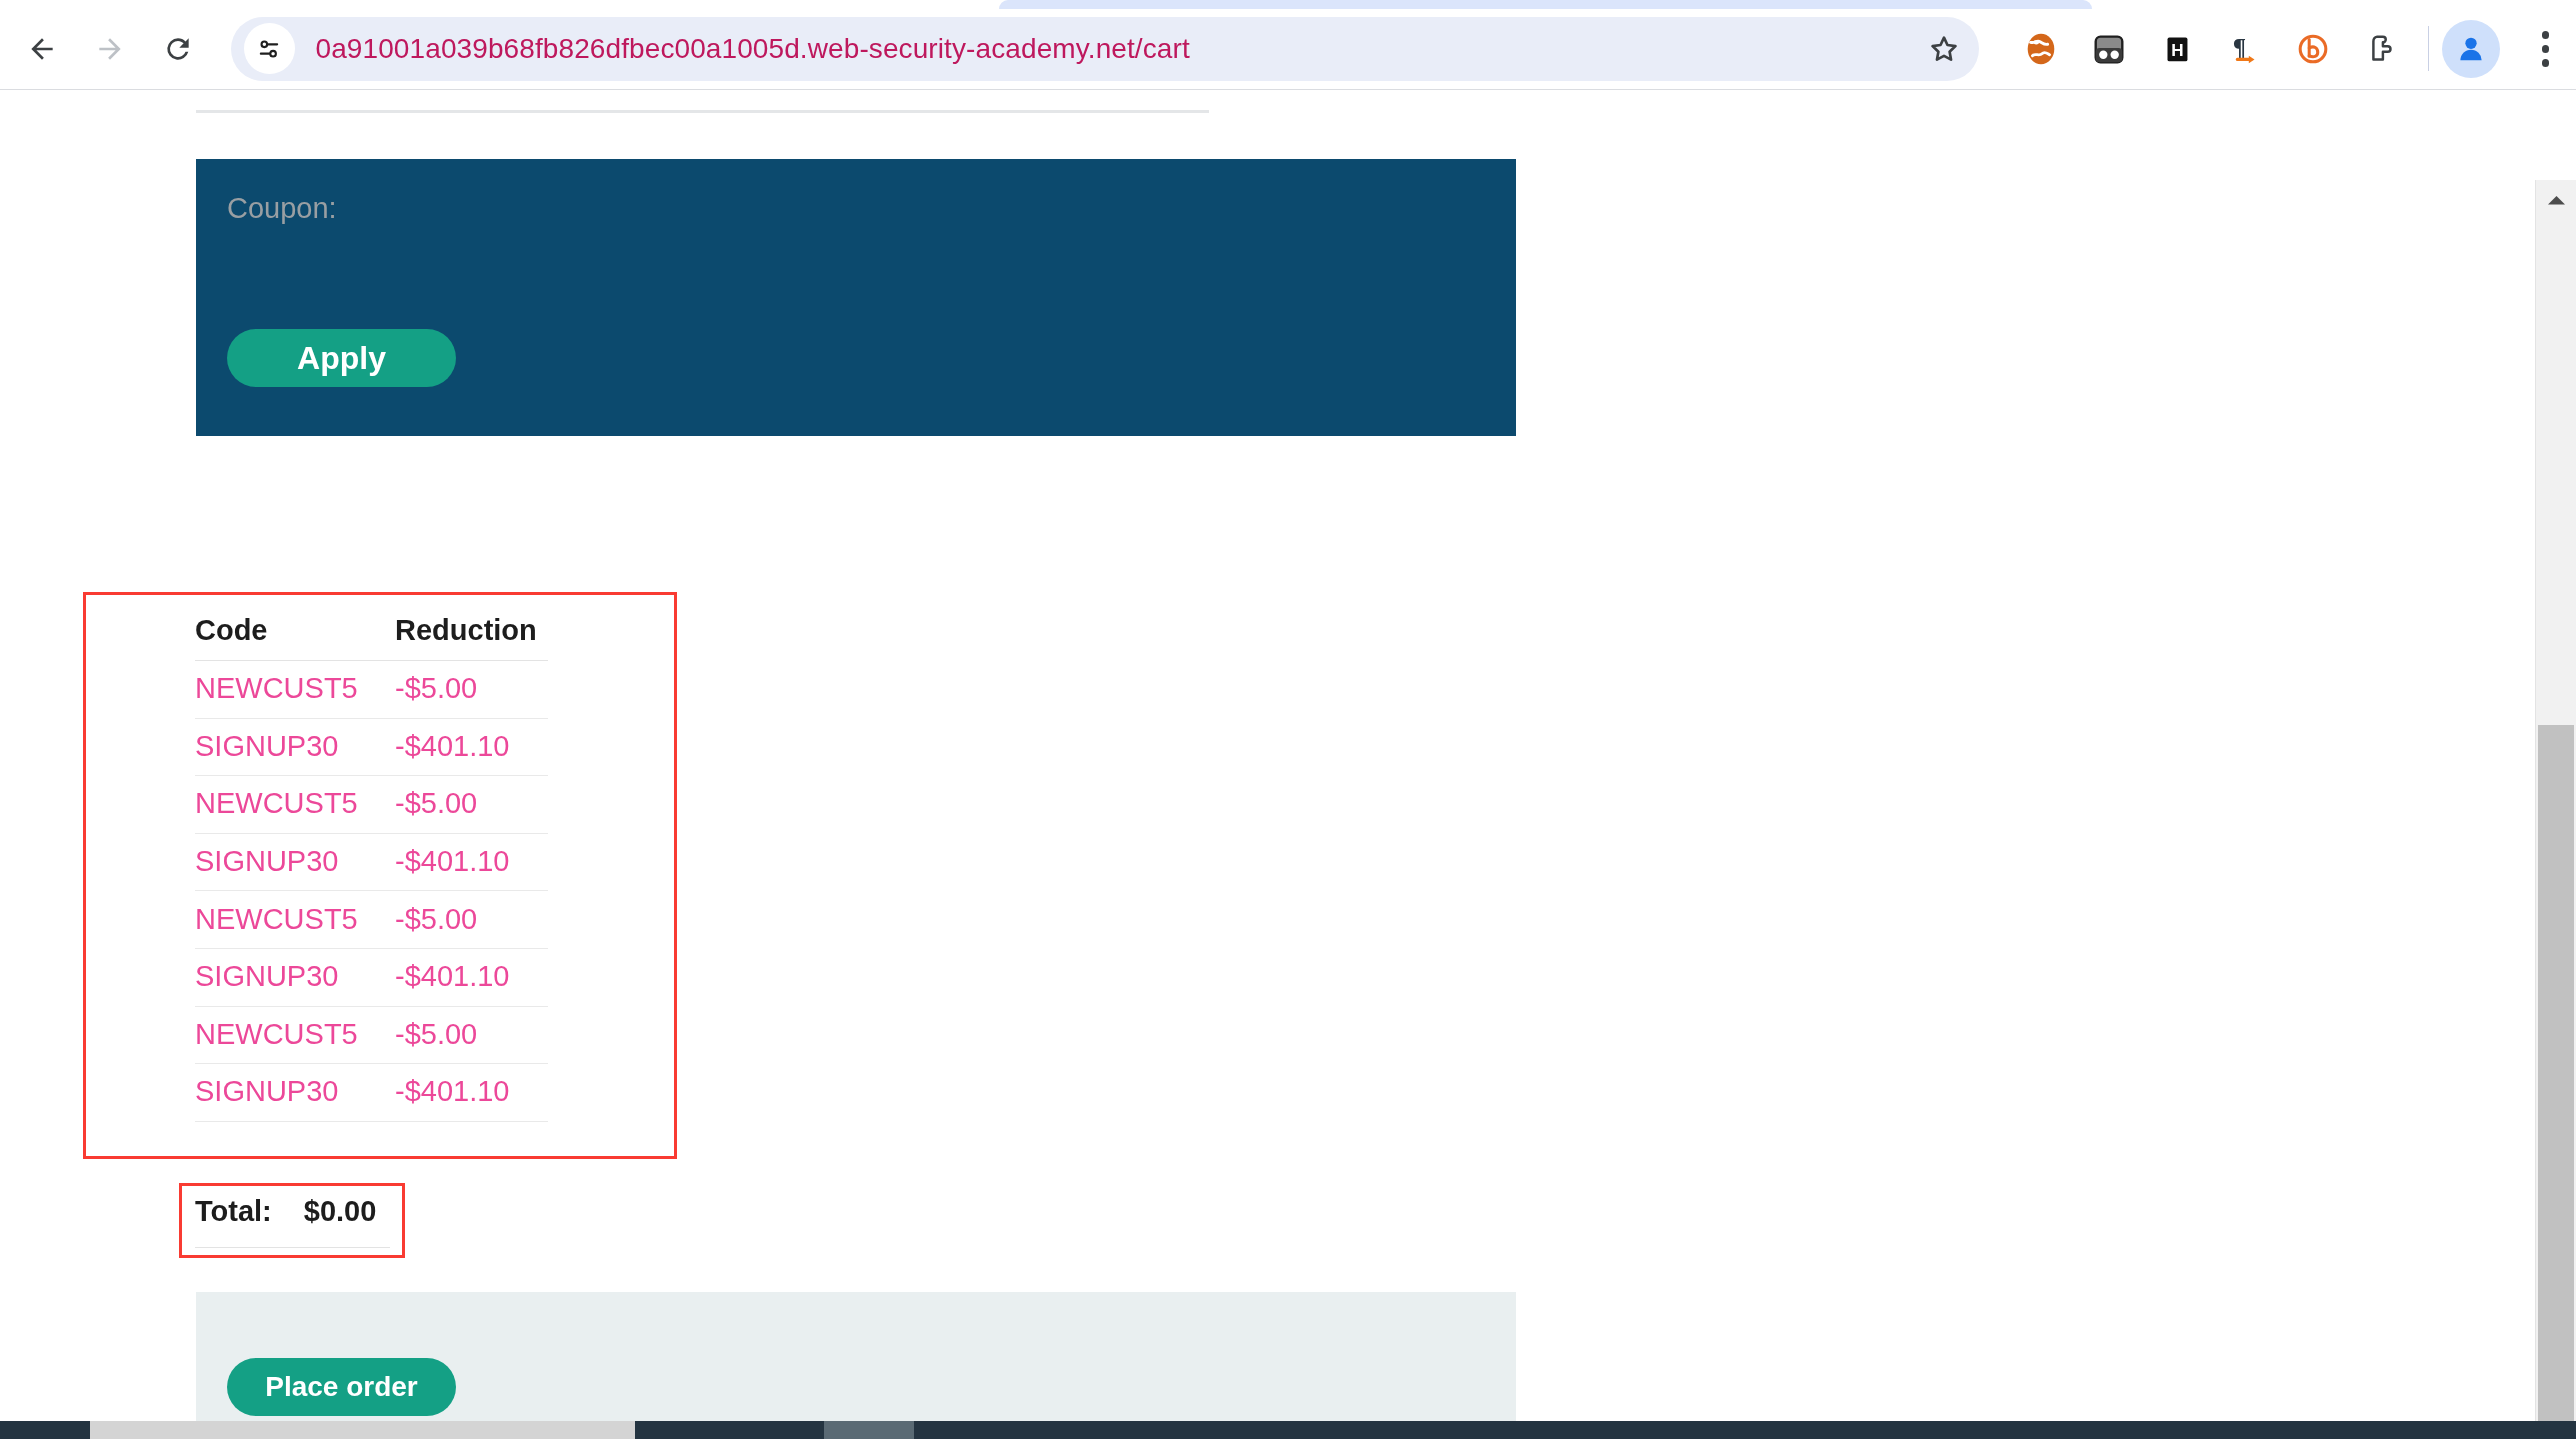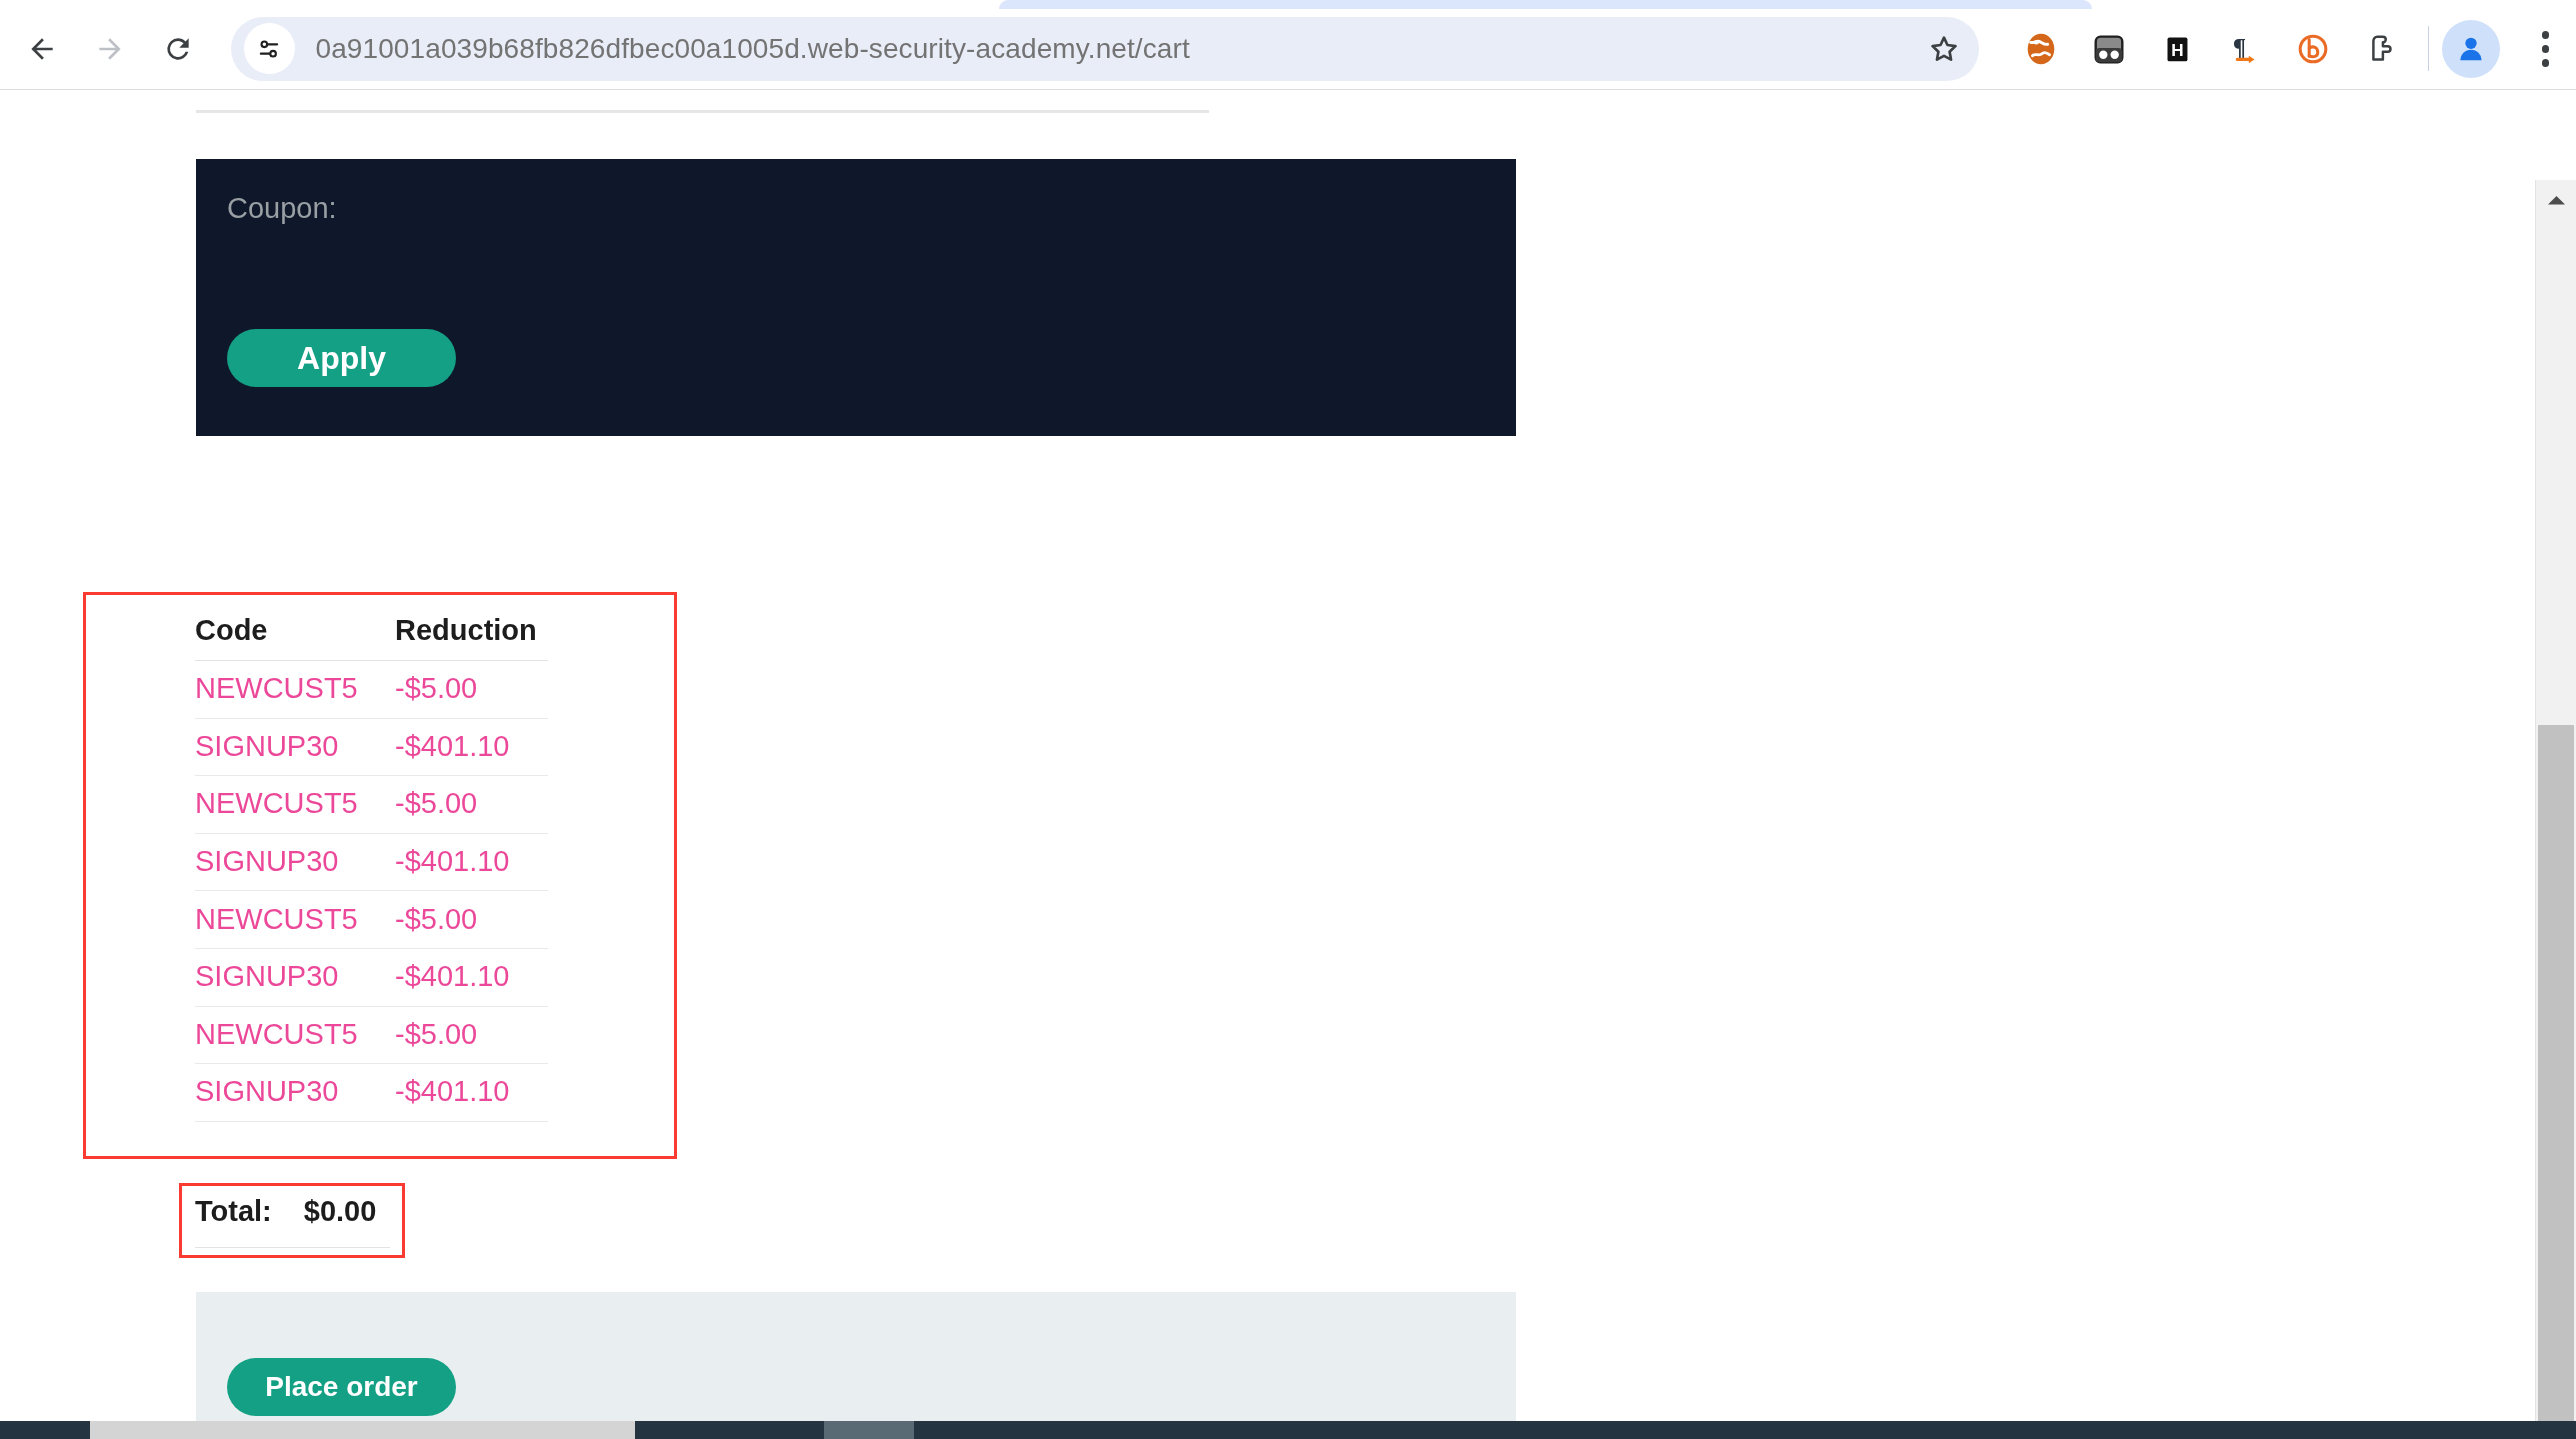--- a/index.html
+++ b/index.html
@@ -60,21 +60,21 @@
     margin-left: 13px;
     border-radius: 50%;
     background: #ffffff;
     display: flex; align-items: center; justify-content: center;
     flex: 0 0 auto;
     cursor: pointer;
   }
   #url-text {
     margin-left: 21px;
     font-size: 28px;
-    color: #737373;
+    color: #be185d;
     letter-spacing: 0.1px;
     white-space: nowrap;
     overflow: hidden;
     font-family: "Liberation Sans", sans-serif;
   }
   #bookmark-button {
     position: absolute; right: 9.4px; top: 6.6px;
     width: 51px; height: 51px;
     display: flex; align-items: center; justify-content: center;
     cursor: pointer;
@@ -138,21 +138,21 @@
   #top-rule {
     position: absolute; left: 196px; top: 20px;
     width: 1013px; height: 2.8px;
     background: #e4e6e8;
   }
 
   
   #coupon-panel {
     position: absolute; left: 196px; top: 69px;
     width: 1320px; height: 277px;
-    background: #0f172a;
+    background: #0c4a6e;
   }
   #coupon-label {
     position: absolute; left: 31px; top: 33px;
     font-size: 29px; color: #999fa3;
     font-family: "Liberation Sans", sans-serif;
   }
   #coupon-input {
     position: absolute; left: 31px; top: 77px;
     width: 1256px; height: 57px;
     background: #ffffff;

